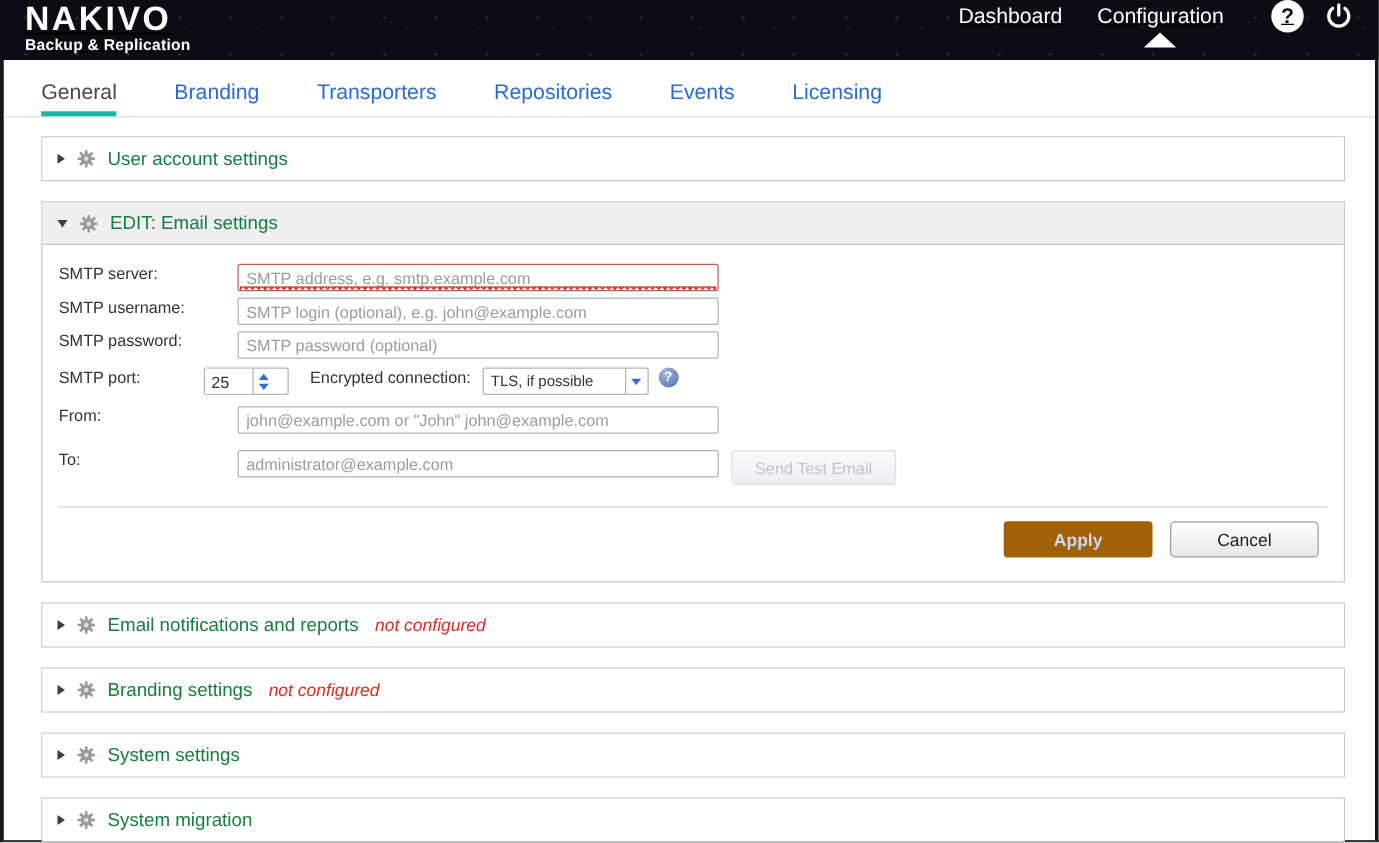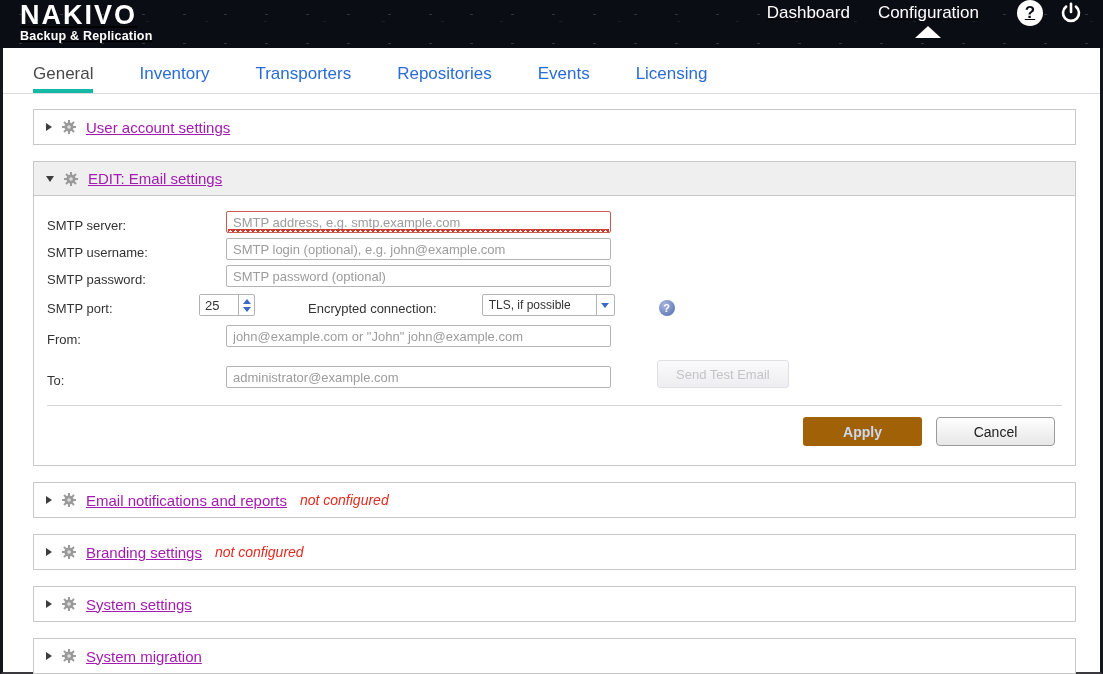--- a/index.html
+++ b/index.html
@@ -35,47 +35,47 @@
   
   .tabbar { display:flex; gap:46px; padding:16px 30px 0 30px; border-bottom:1px solid #dcdcdc; }
   .tab { font-size:17px; color:#2b6cd4; padding-bottom:8px; cursor:pointer; }
   .tab.active { color:#4a4a4a; border-bottom:4px solid #14b8a6; padding-bottom:5px; }
 
   
   .content { padding:15px 24px 0 30px; }
   .panel { border:1px solid #c8c8c8; margin-bottom:16px; background:#fff; }
   .panel-header { height:34px; display:flex; align-items:center; padding:0 12px; gap:9px; cursor:pointer; background:#fff; }
   .panel.expanded > .panel-header { background:#efefef; border-bottom:1px solid #c8c8c8; }
-  .panel-title { font-size:15px; color:#a21caf;text-decoration:underline; }
+  .panel-title { font-size:15px; color:#15803d; }
   .status-flag { font-size:14px; font-style:italic; color:#e02b20; margin-left:4px; }
   .caret-right { width:0; height:0; border-left:6px solid #3d3d3d; border-top:4px solid transparent; border-bottom:4px solid transparent; }
   .caret-down  { width:0; height:0; border-top:6px solid #3d3d3d; border-left:4px solid transparent; border-right:4px solid transparent; }
   .gear { display:flex; }
 
   
   .panel-body { padding:15px 13px 10px 13px; }
-  .form-row { display:flex; align-items:flex-end; margin-bottom:5px;gap:36px; }
+  .form-row { display:flex; align-items:flex-start; margin-bottom:5px; }
   .form-row label { width:116px; font-size:13px; color:#333; flex:none; }
   .text-input {
     width:385px; height:22px; border:1px solid #b4b4b4; border-radius:2px;
     font-family:"Liberation Sans", sans-serif; font-size:13px; color:#444; padding:0 6px; outline:none; background:#fff;
   }
   .text-input::placeholder { color:#9c9c9c; opacity:1; }
   .input-wrap { position:relative; display:inline-flex;margin-left:27px; }
   .input-wrap.error .text-input { border-color:#c75d51; }
   .input-wrap.error::after {
     content:""; position:absolute; left:2px; right:2px; bottom:1px; height:3px; pointer-events:none;
     background-image:linear-gradient(135deg,#cf3a2e 40%,transparent 41%),linear-gradient(225deg,#cf3a2e 40%,transparent 41%);
     background-size:5px 3px; background-repeat:repeat-x;
   }
   .row-port { margin-top:7px; }
   .row-from { margin-top:9px; }
   .row-to { margin-top:13px; }
 
-  .spinner { display:inline-flex; width:56px; height:22px; border:1px solid #b4b4b4; border-radius:2px; background:#fff; }
+  .spinner { display:inline-flex; width:68px; height:22px; border:1px solid #b4b4b4; border-radius:2px; background:#fff; }
   .spinner input { width:38px; border:none; outline:none; font-size:13px; color:#333; padding:0 5px; font-family:"Liberation Sans", sans-serif; }
   .spin-btns { width:16px; border-left:1px solid #b4b4b4; display:flex; flex-direction:column; align-items:center; justify-content:center; gap:3px; cursor:pointer; }
   .tri-up { width:0; height:0; border-bottom:5px solid #3a6ac8; border-left:4px solid transparent; border-right:4px solid transparent; }
   .tri-down { width:0; height:0; border-top:5px solid #3a6ac8; border-left:4px solid transparent; border-right:4px solid transparent; }
 
   .inline-label { font-size:13px; color:#333; margin:0 9px 0 17px; }
   .select-box { display:inline-flex; align-items:center; width:133px; height:22px; border:1px solid #b4b4b4; border-radius:2px; background:#fff; cursor:pointer; }
   .select-box .select-value { flex:1; font-size:12px; color:#333; padding:0 6px; white-space:nowrap; }
   .select-arrow-seg { width:18px; height:100%; border-left:1px solid #b4b4b4; display:flex; align-items:center; justify-content:center; }
   .form-help {
@@ -118,21 +118,21 @@
             <path d="M12 2.8 V 11"></path>
             <path d="M7.1 5.6 a 8 8 0 1 0 9.8 0"></path>
           </svg>
         </span>
       </div>
     </div>
   </header>
 
   <nav class="tabbar">
     <div class="tab active">General</div>
-    <div class="tab">Inventory</div>
+    <div class="tab">Branding</div>
     <div class="tab">Transporters</div>
     <div class="tab">Repositories</div>
     <div class="tab">Events</div>
     <div class="tab">Licensing</div>
   </nav>
 
   <main class="content">
 
     <section class="panel">
       <div class="panel-header">

